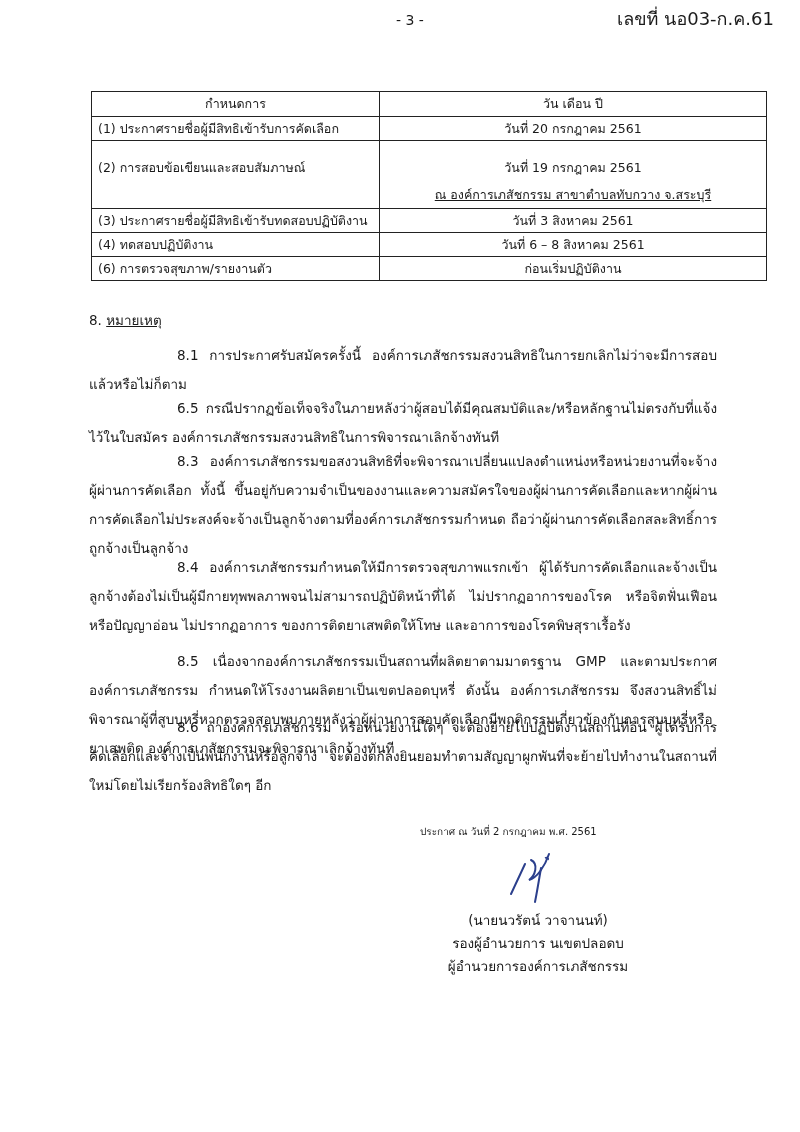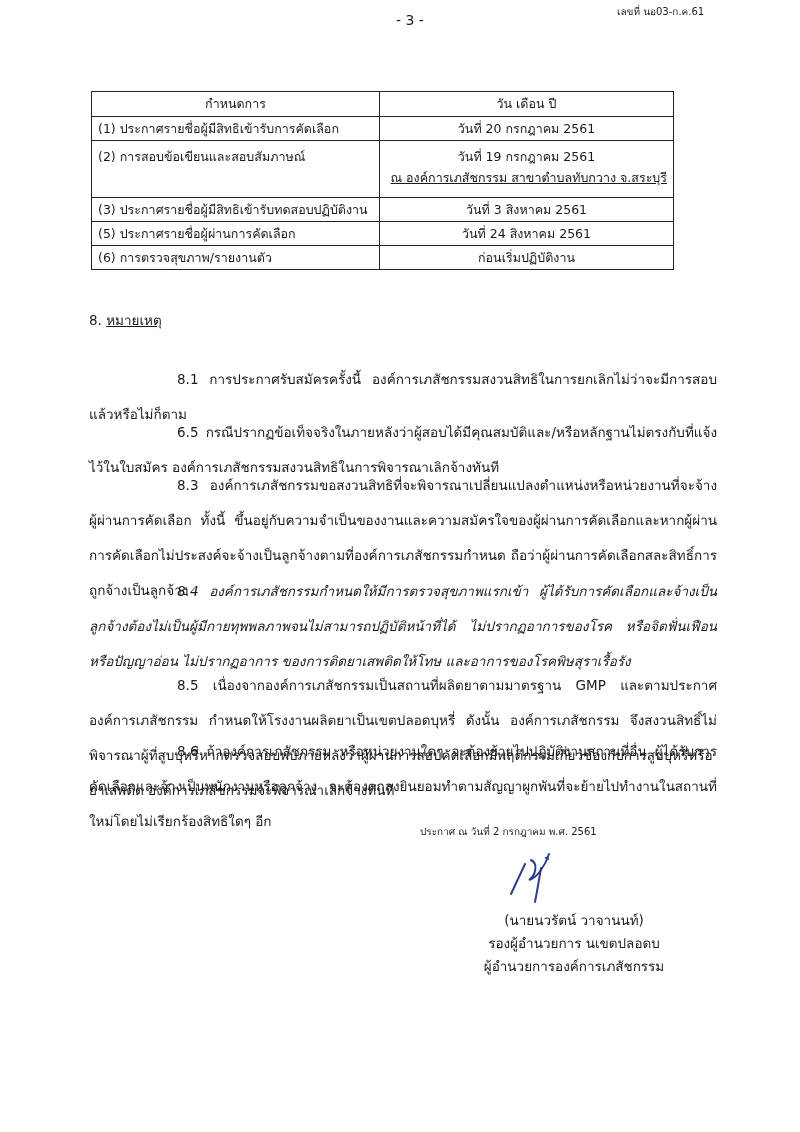--- a/index.html
+++ b/index.html
@@ -1,37 +1,37 @@
 <!DOCTYPE html>
 <html><head>
 <meta charset="utf-8">
 <style>
   html, body { margin:0; padding:0; background:#ffffff; }
   body { width:800px; height:1132px; position:relative; overflow:hidden;
          font-family:"DejaVu Sans","Liberation Sans",sans-serif; color:#1a1a1a; }
   .abs { position:absolute; }
   .page-num { left:396px; top:12px; font-size:14px; }
-  .doc-no { left:617px; top:4px; font-size:10px; }
+  .doc-no { left:617px; top:4px; font-size:18px; }
 
-  table.sched { position:absolute; left:91px; top:91px; width:583px; border-collapse:collapse;
+  table.sched { position:absolute; left:91px; top:91px; width:676px; border-collapse:collapse;
                 font-size:12.5px; }
   table.sched td, table.sched th { border:1.2px solid #222; padding:0 6px; height:23px;
                 font-weight:normal; white-space:nowrap; }
   table.sched th { text-align:center; height:24px; }
   table.sched td.c1 { width:275px; text-align:left; }
   table.sched td.c2 { text-align:center; }
-  table.sched tr.tall td { height:50px; vertical-align:top; padding-top:6px; }
-  .venue { display:block; text-decoration:underline; margin-top:1px;text-align:right; }
+  table.sched tr.tall td { height:50px; vertical-align:top; padding-top:17px; }
+  .venue { display:block; text-decoration:underline; margin-top:7px; }
 
   .note-head { left:89px; top:309px; font-size:13.5px; }
   .note-head u { text-decoration:underline; }
-  .para { position:absolute; left:89px; width:628px; font-size:13.5px; line-height:35px;
-          text-indent:88px; text-align:justify;margin-top:21px; }
+  .para { position:absolute; left:89px; width:628px; font-size:13.5px; line-height:29px;
+          text-indent:88px; text-align:justify; }
 
-  .sig-block { position:absolute; left:424px; width:300px; font-size:13.5px; text-align:center; }
+  .sig-block { position:absolute; left:388px; width:300px; font-size:13.5px; text-align:center; }
   .date-line { position:absolute; left:420px; top:824px; font-size:10px; }
   .signature { position:absolute; left:505px; top:850px; width:60px; height:55px; }
 </style>
 </head>
 <body>
 
 <div class="abs page-num">- 3 -</div>
 <div class="abs doc-no">เลขที่ นอ03-ก.ค.61</div>
 
 <table class="sched">
@@ -49,39 +49,39 @@
     <td class="c2">
       <span>วันที่ 19 กรกฎาคม 2561</span>
       <span class="venue">ณ องค์การเภสัชกรรม สาขาตำบลทับกวาง จ.สระบุรี</span>
     </td>
   </tr>
   <tr>
     <td class="c1">(3)  ประกาศรายชื่อผู้มีสิทธิเข้ารับทดสอบปฏิบัติงาน</td>
     <td class="c2">วันที่ 3 สิงหาคม 2561</td>
   </tr>
   <tr>
-    <td class="c1">(5)  ประกาศรายชื่อผู้ผ่านการคัดเลือก</td>
-    <td class="c2">วันที่ 24 สิงหาคม 2561</td>
+    <td class="c1">(4)  ทดสอบปฏิบัติงาน</td>
+    <td class="c2">วันที่ 6 – 8 สิงหาคม 2561</td>
   </tr>
   <tr>
     <td class="c1">(6)  การตรวจสุขภาพ/รายงานตัว</td>
     <td class="c2">ก่อนเริ่มปฏิบัติงาน</td>
   </tr>
 </tbody>
   </table>
 
 <div class="abs note-head">
   <span>8.</span>
   <u>หมายเหตุ</u>
 </div>
 
 <div class="para" style="top:341px;">8.1 การประกาศรับสมัครครั้งนี้ องค์การเภสัชกรรมสงวนสิทธิในการยกเลิกไม่ว่าจะมีการสอบแล้วหรือไม่ก็ตาม</div>
 <div class="para" style="top:394px;">6.5 กรณีปรากฏข้อเท็จจริงในภายหลังว่าผู้สอบได้มีคุณสมบัติและ/หรือหลักฐานไม่ตรงกับที่แจ้งไว้ในใบสมัคร องค์การเภสัชกรรมสงวนสิทธิในการพิจารณาเลิกจ้างทันที</div>
 <div class="para" style="top:447px;">8.3 องค์การเภสัชกรรมขอสงวนสิทธิที่จะพิจารณาเปลี่ยนแปลงตำแหน่งหรือหน่วยงานที่จะจ้างผู้ผ่านการคัดเลือก ทั้งนี้ ขึ้นอยู่กับความจำเป็นของงานและความสมัครใจของผู้ผ่านการคัดเลือกและหากผู้ผ่านการคัดเลือกไม่ประสงค์จะจ้างเป็นลูกจ้างตามที่องค์การเภสัชกรรมกำหนด ถือว่าผู้ผ่านการคัดเลือกสละสิทธิ์การถูกจ้างเป็นลูกจ้าง</div>
-<div class="para" style="top:553px;font-style:italic;">8.4   องค์การเภสัชกรรมกำหนดให้มีการตรวจสุขภาพแรกเข้า ผู้ได้รับการคัดเลือกและจ้างเป็นลูกจ้างต้องไม่เป็นผู้มีกายทุพพลภาพจนไม่สามารถปฏิบัติหน้าที่ได้ ไม่ปรากฏอาการของโรค หรือจิตฟั่นเฟือนหรือปัญญาอ่อน ไม่ปรากฏอาการ ของการติดยาเสพติดให้โทษ และอาการของโรคพิษสุราเรื้อรัง</div>
+<div class="para" style="top:553px;">8.4   องค์การเภสัชกรรมกำหนดให้มีการตรวจสุขภาพแรกเข้า ผู้ได้รับการคัดเลือกและจ้างเป็นลูกจ้างต้องไม่เป็นผู้มีกายทุพพลภาพจนไม่สามารถปฏิบัติหน้าที่ได้ ไม่ปรากฏอาการของโรค หรือจิตฟั่นเฟือนหรือปัญญาอ่อน ไม่ปรากฏอาการ ของการติดยาเสพติดให้โทษ และอาการของโรคพิษสุราเรื้อรัง</div>
 <div class="para" style="top:647px;">8.5 เนื่องจากองค์การเภสัชกรรมเป็นสถานที่ผลิตยาตามมาตรฐาน GMP และตามประกาศองค์การเภสัชกรรม กำหนดให้โรงงานผลิตยาเป็นเขตปลอดบุหรี่ ดังนั้น องค์การเภสัชกรรม จึงสงวนสิทธิ์ไม่พิจารณาผู้ที่สูบบุหรี่หากตรวจสอบพบภายหลังว่าผู้ผ่านการสอบคัดเลือกมีพฤติกรรมเกี่ยวข้องกับการสูบบุหรี่หรือยาเสพติด องค์การเภสัชกรรมจะพิจารณาเลิกจ้างทันที</div>
 <div class="para" style="top:713px;">8.6 ถ้าองค์การเภสัชกรรม หรือหน่วยงานใดๆ จะต้องย้ายไปปฏิบัติงานสถานที่อื่น ผู้ได้รับการคัดเลือกและจ้างเป็นพนักงานหรือลูกจ้าง จะต้องตกลงยินยอมทำตามสัญญาผูกพันที่จะย้ายไปทำงานในสถานที่ใหม่โดยไม่เรียกร้องสิทธิใดๆ อีก</div>
 
 <div class="date-line">ประกาศ ณ วันที่  2  กรกฎาคม พ.ศ. 2561</div>
 
 <svg class="signature" viewBox="0 0 60 55">
   <path d="M6 44 L20 14" stroke="#2b3f8c" stroke-width="2" fill="none" stroke-linecap="round"></path>
   <path d="M26 10 C34 14 30 26 24 30 C32 28 40 16 44 4" stroke="#2b3f8c" stroke-width="2" fill="none" stroke-linecap="round"></path>
   <path d="M36 18 C34 30 32 42 30 52" stroke="#2b3f8c" stroke-width="2" fill="none" stroke-linecap="round"></path>
   <path d="M40 8 C42 7 44 8 43 10" stroke="#2b3f8c" stroke-width="1.6" fill="none"></path>

